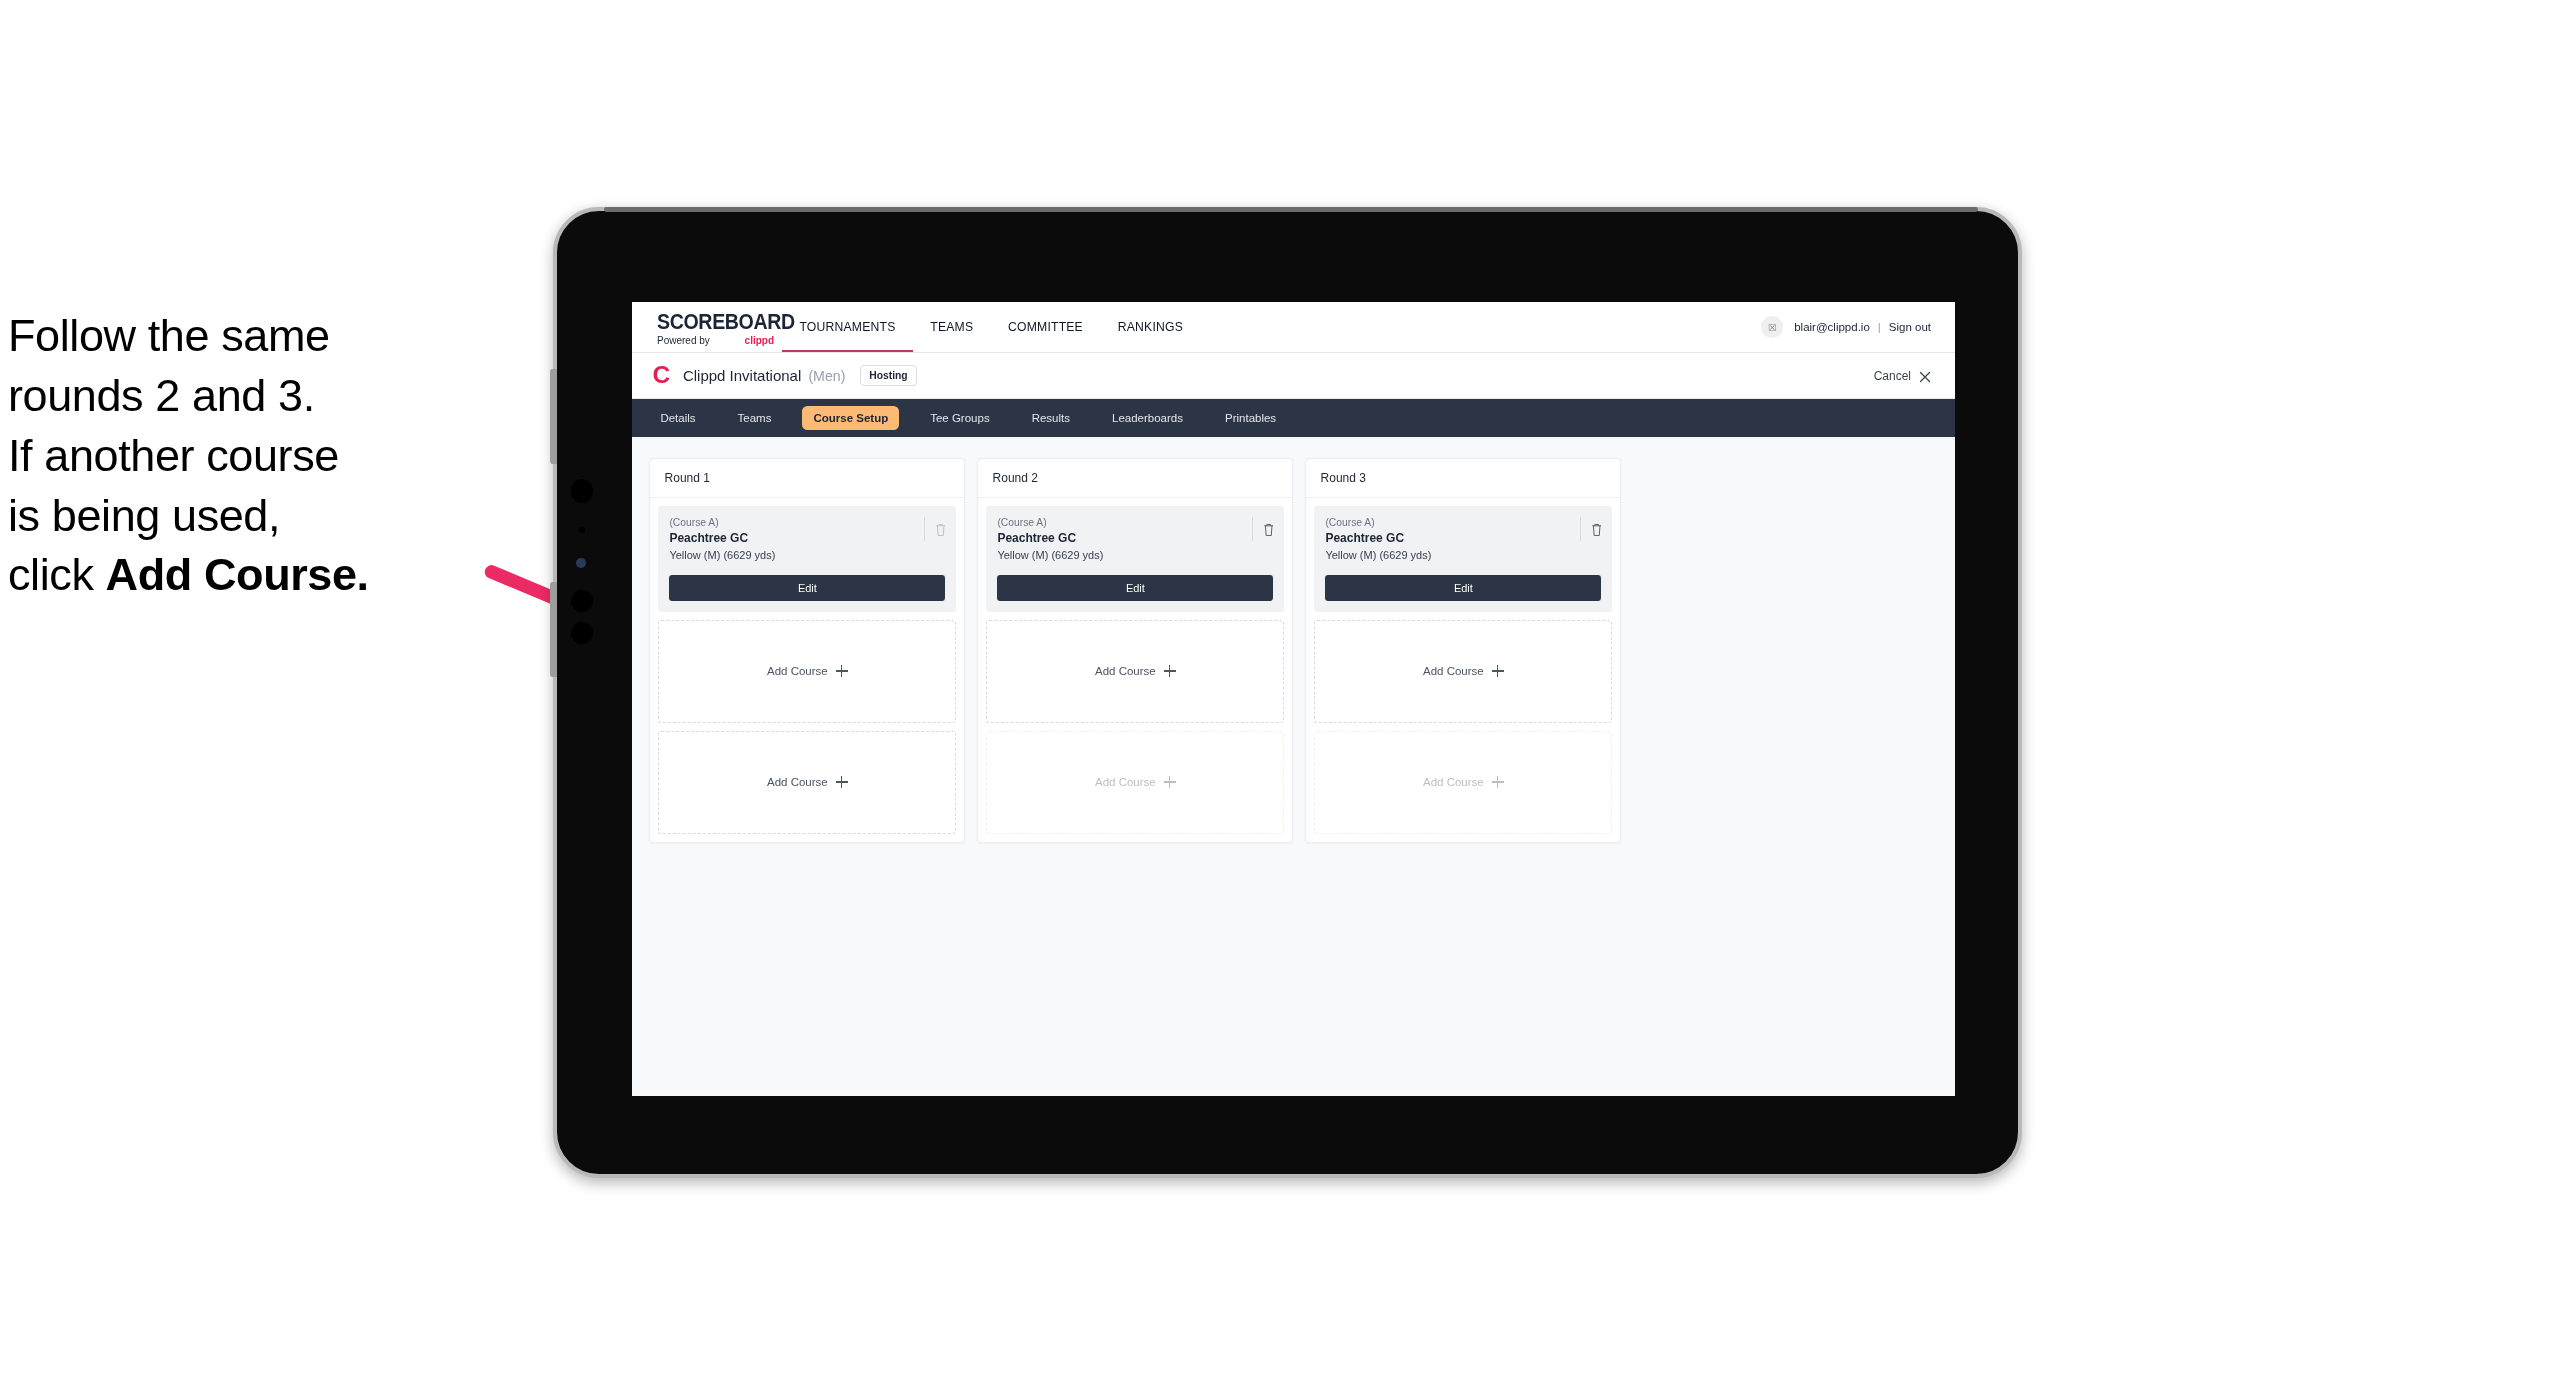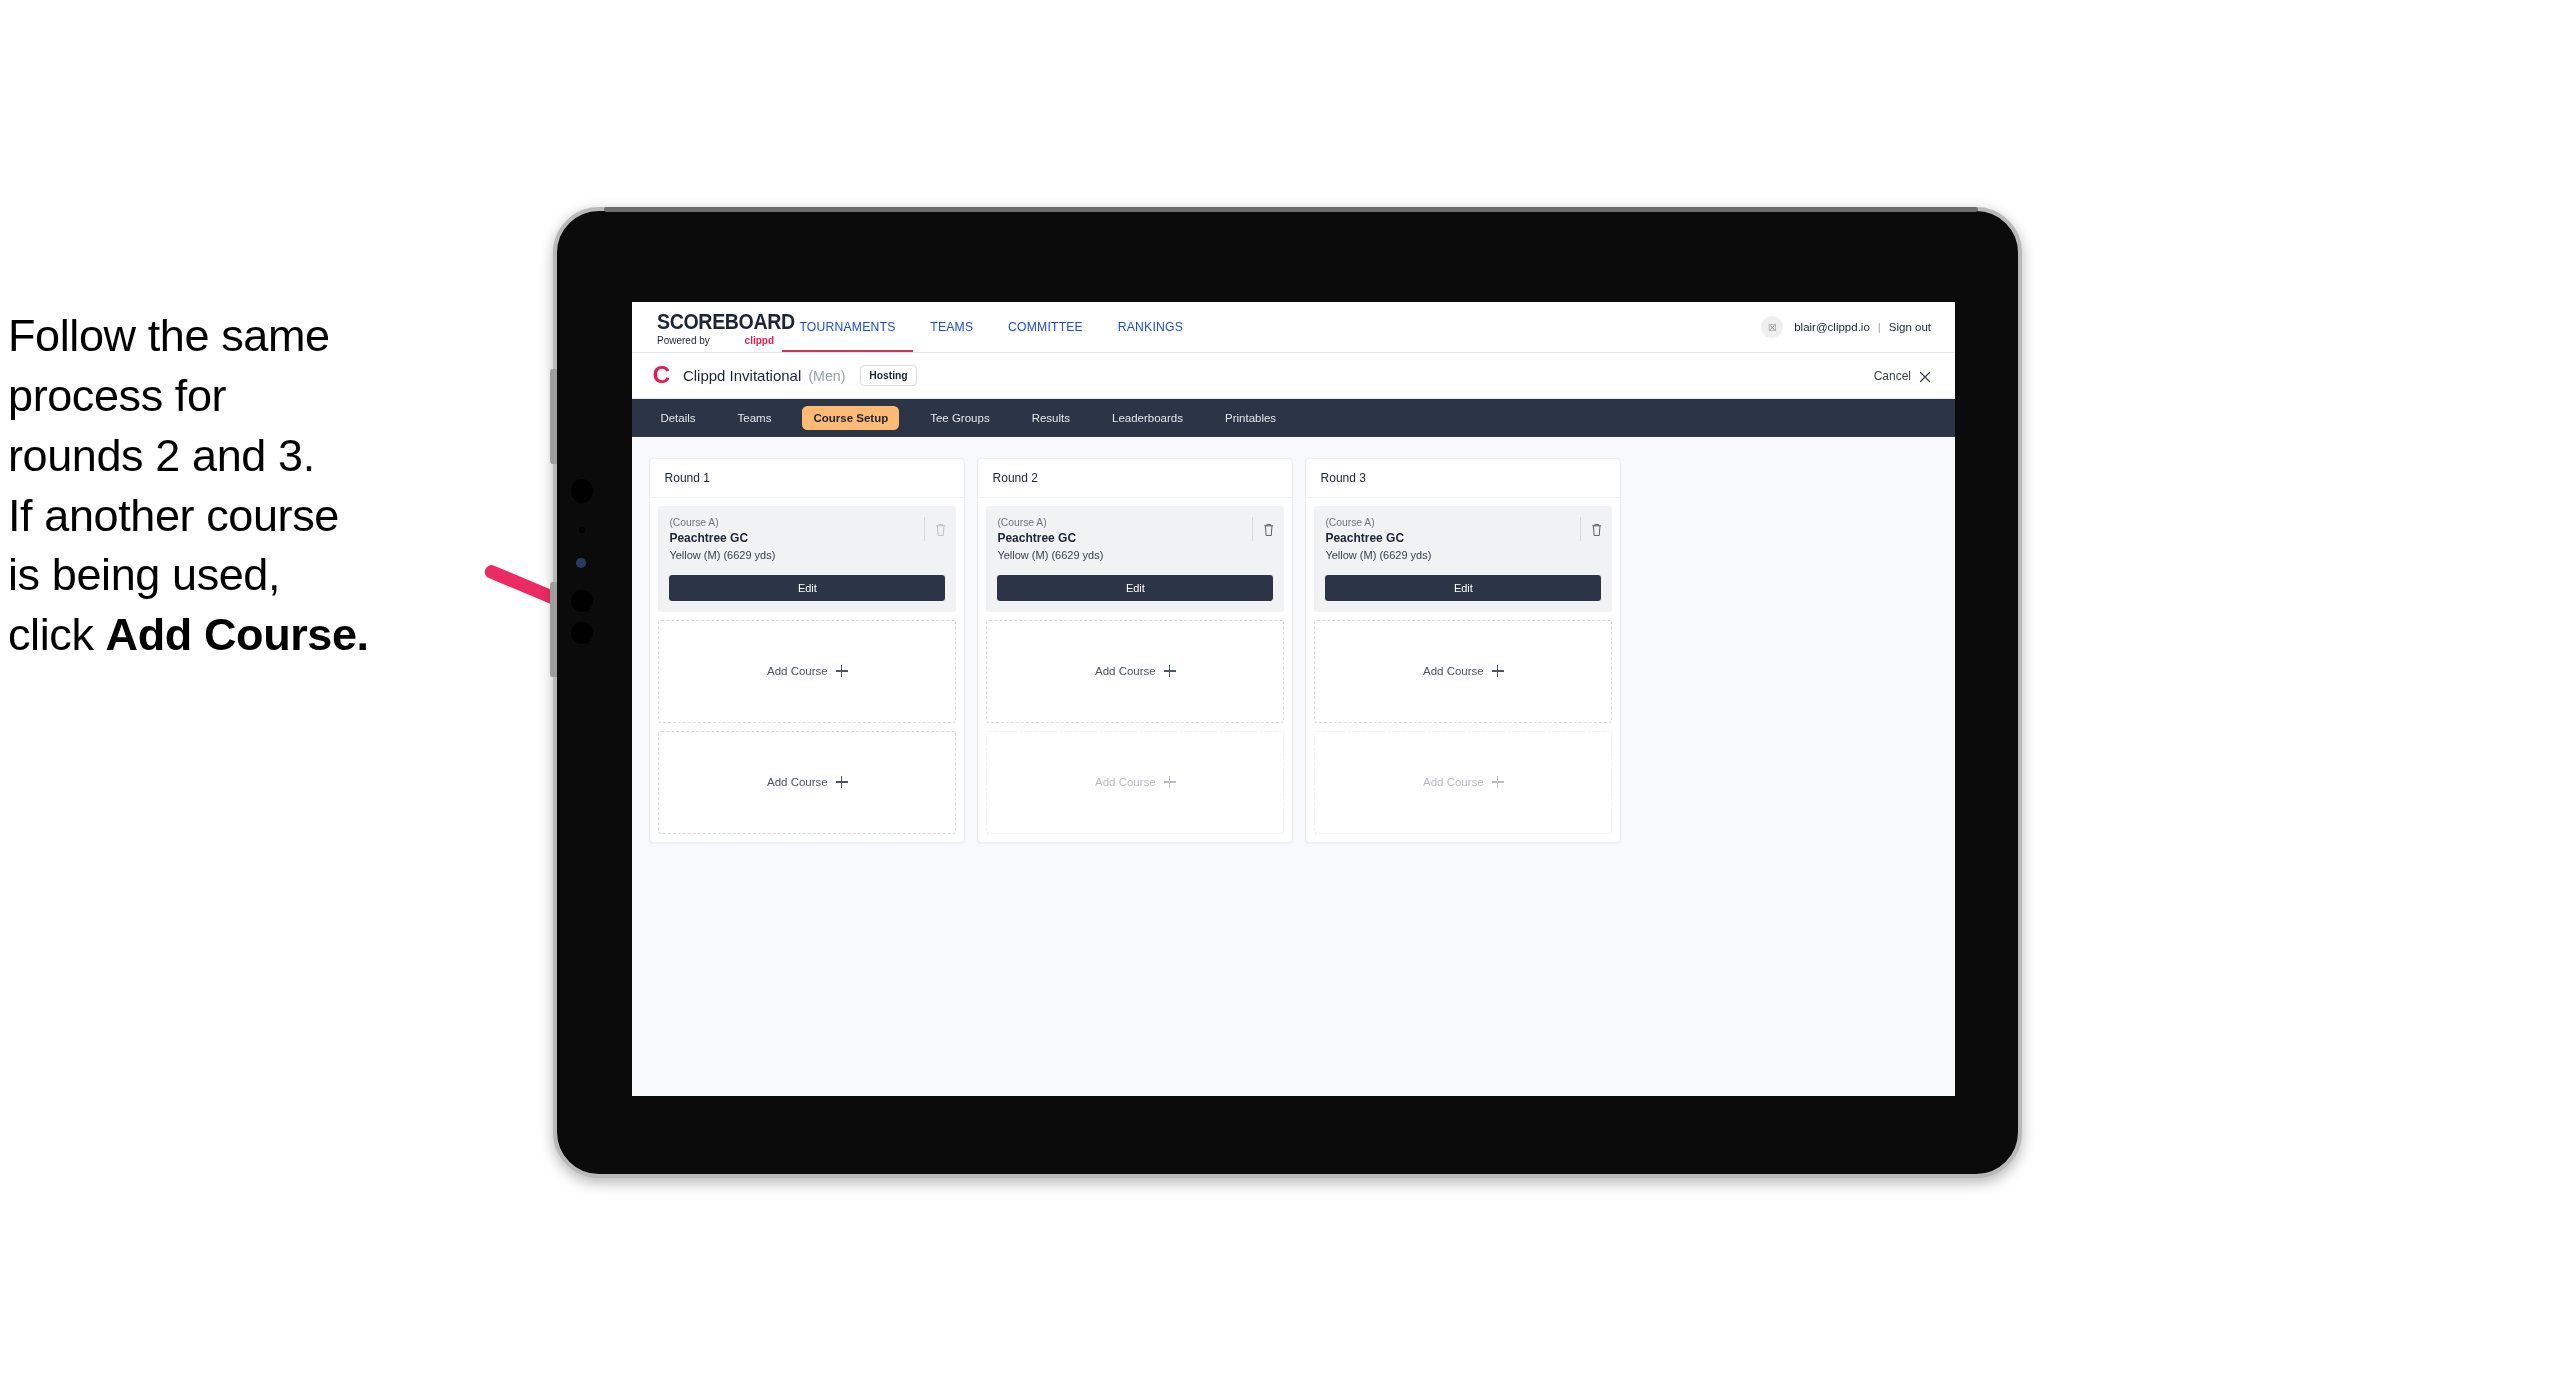--- a/index.html
+++ b/index.html
@@ -72,21 +72,21 @@
     color: #1c2536; line-height: 1; transform: scaleX(0.92); transform-origin: left center;
   }
   #logo-sub {
     font-size: 10px; color: #1c2536; margin-top: 2.4px; line-height: 1;
   }
   #logo-sub .brand { color: #e61e50; font-weight: 700; margin-left: 32px; }
 
   #nav-items { display: flex; align-items: stretch; }
   .nav-item {
     display: flex; align-items: center; padding: 0 17.4px;
-    font-size: 12.2px; letter-spacing: 0.2px; color: #1d4ed8;
+    font-size: 12.2px; letter-spacing: 0.2px; color: #0f172a;
     position: relative; cursor: pointer;
   }
   .nav-item.active::after {
     content: ""; position: absolute; left: 0; right: 0; bottom: 0;
     height: 2.4px; background: #c0395f;
   }
   #nav-right {
     margin-left: auto; display: flex; align-items: center; gap: 0; padding-right: 24px;
     font-size: 11.5px; color: #1c2536;
   }
@@ -183,21 +183,20 @@
   .plus::before { left: 0; top: 5.1px; width: 12px; height: 1.6px; }
   .plus::after { top: 0; left: 5.1px; height: 12px; width: 1.6px; }
 </style>
 </head>
 <body>
 
 <div id="root">
 
   <div id="annotation">
     <span class="ln">Follow the same</span>
-    <span class="ln">process for</span>
     <span class="ln">rounds 2 and 3.</span>
     <span class="ln">If another course</span>
     <span class="ln">is being used,</span>
     <span class="ln"><span>click </span><b>Add Course.</b></span>
   </div>
 
   <svg id="arrow-svg" viewBox="0 0 420 200">
     <line x1="22" y1="34" x2="322" y2="160" stroke="#ec2a63" stroke-width="17" stroke-linecap="round"></line>
     <polygon points="348,110 368,182 288,178" fill="#ec2a63"></polygon>
   </svg>

